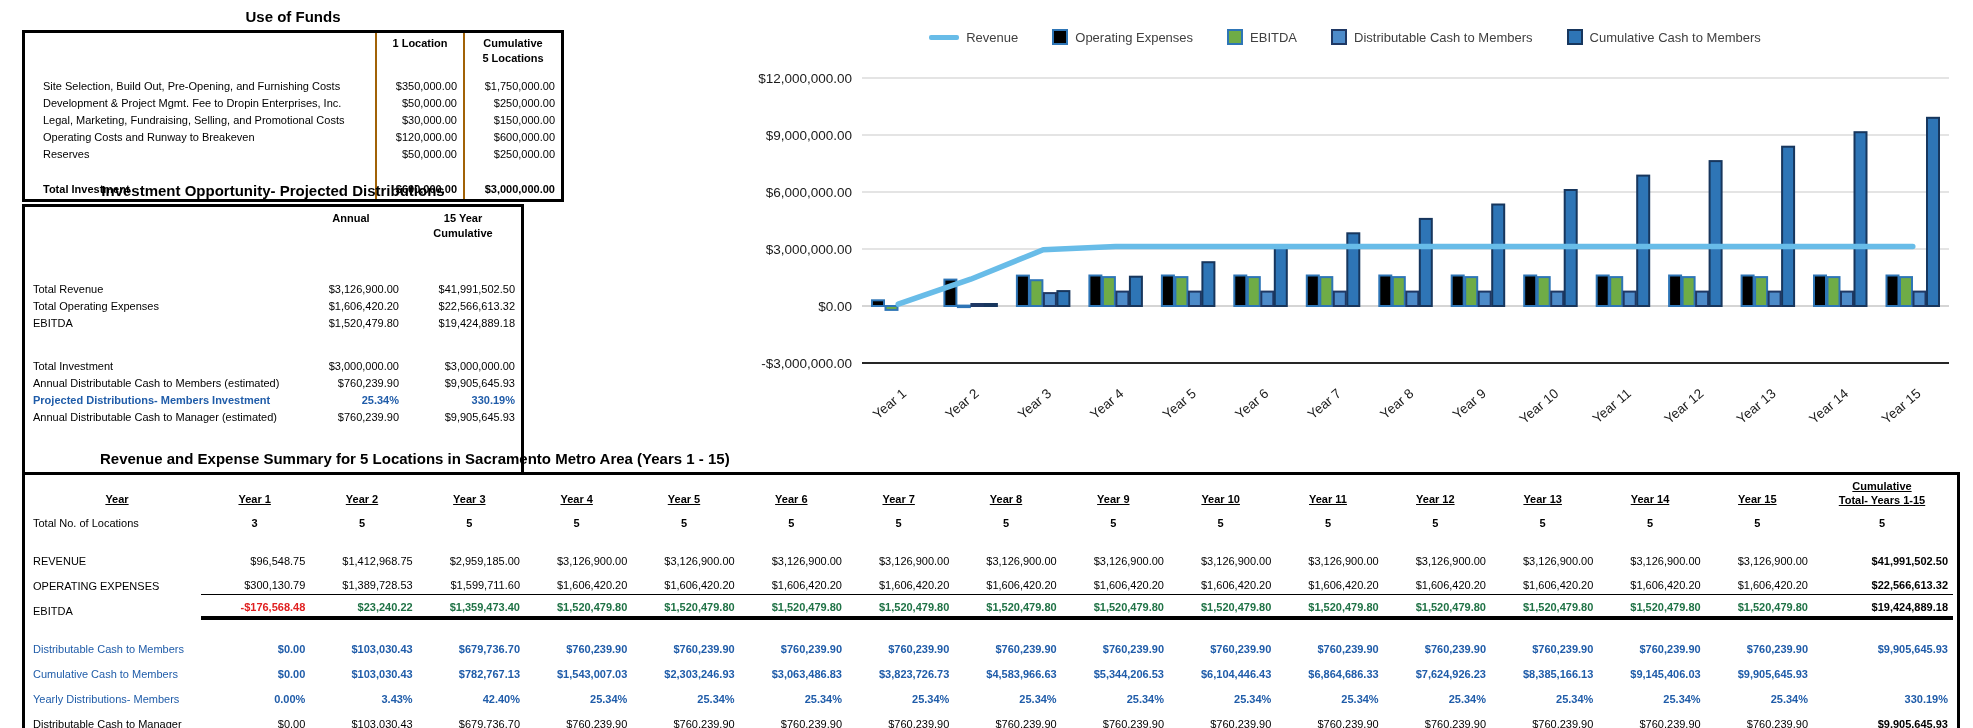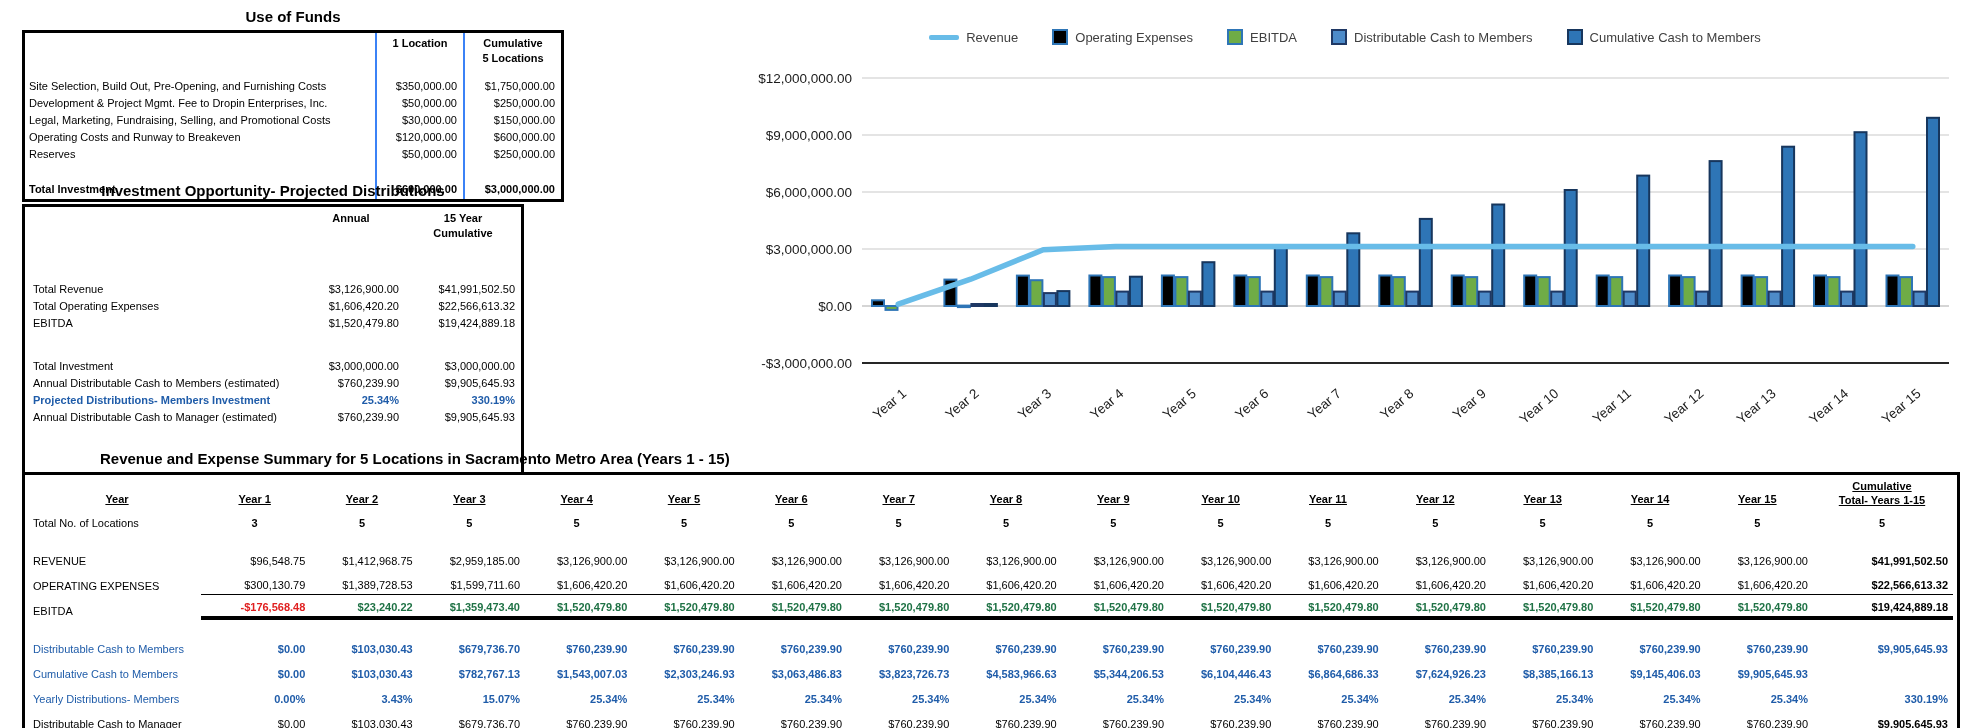--- a/index.html
+++ b/index.html
@@ -6,22 +6,22 @@
   body{width:1973px;height:728px;background:#fff;font-family:"Liberation Sans",sans-serif;color:#000;position:relative;overflow:hidden;}
   .abs{position:absolute;}
   .tbl-title{font-weight:bold;font-size:15px;text-align:center;margin-bottom:5px;}
   .box{border:3px solid #000;background:#fff;box-sizing:border-box;}
 
   
   .uof{left:22px;top:8px;width:542px;}
   .uof .box{height:172px;display:flex;flex-direction:column;}
   .uof-row{display:grid;grid-template-columns:1fr 88px 98px;}
   .uof-row .c{font-size:11px;line-height:17px;padding:0 6px;white-space:nowrap;overflow:hidden;}
-  .uof-row .lbl{padding-left:4px;}
-  .uof-row .v{text-align:right;border-left:2px solid #3b82f6;}
+  .uof-row .lbl{padding-left:18px;}
+  .uof-row .v{text-align:right;border-left:2px solid #a16207;}
   .uof-row.hdr .v{text-align:center;font-weight:bold;}
   .uof-row.hdr .c{line-height:15px;padding-top:3px;}
   .uof-row.totalr .c{font-weight:bold;line-height:20px;}
   .sp10{height:12px;}
   .grow{flex:1;}
 
   .inv{left:22px;top:182px;width:502px;}
   .inv .box{height:290px;display:flex;flex-direction:column;}
   .inv-row{display:grid;grid-template-columns:1fr 108px 116px;}
   .inv-row .c{font-size:11px;line-height:17px;padding:0 6px;white-space:nowrap;}
@@ -427,21 +427,21 @@
           <div class="sv blue b">$7,624,926.23</div>
           <div class="sv blue b">$8,385,166.13</div>
           <div class="sv blue b">$9,145,406.03</div>
           <div class="sv blue b">$9,905,645.93</div>
           <div class="scum blue b"></div>
         </div>
         <div class="srow">
           <div class="slabel blue">Yearly Distributions- Members</div>
           <div class="sv blue b">0.00%</div>
           <div class="sv blue b">3.43%</div>
-          <div class="sv blue b">15.07%</div>
+          <div class="sv blue b">42.40%</div>
           <div class="sv blue b">25.34%</div>
           <div class="sv blue b">25.34%</div>
           <div class="sv blue b">25.34%</div>
           <div class="sv blue b">25.34%</div>
           <div class="sv blue b">25.34%</div>
           <div class="sv blue b">25.34%</div>
           <div class="sv blue b">25.34%</div>
           <div class="sv blue b">25.34%</div>
           <div class="sv blue b">25.34%</div>
           <div class="sv blue b">25.34%</div>

